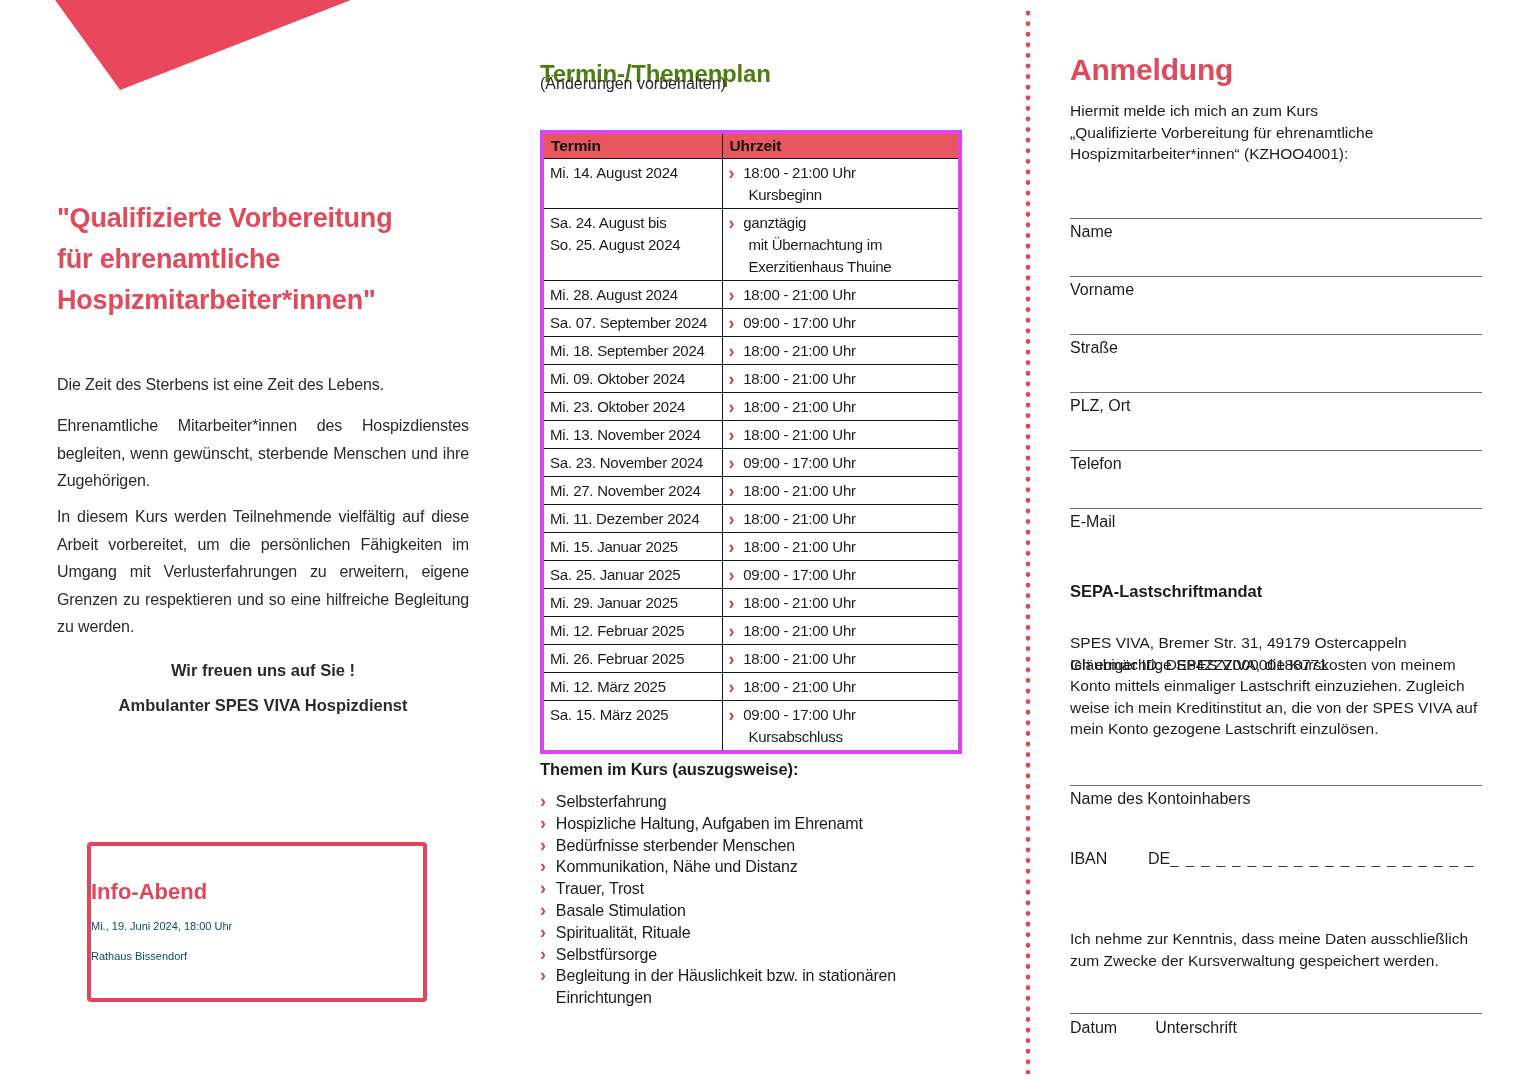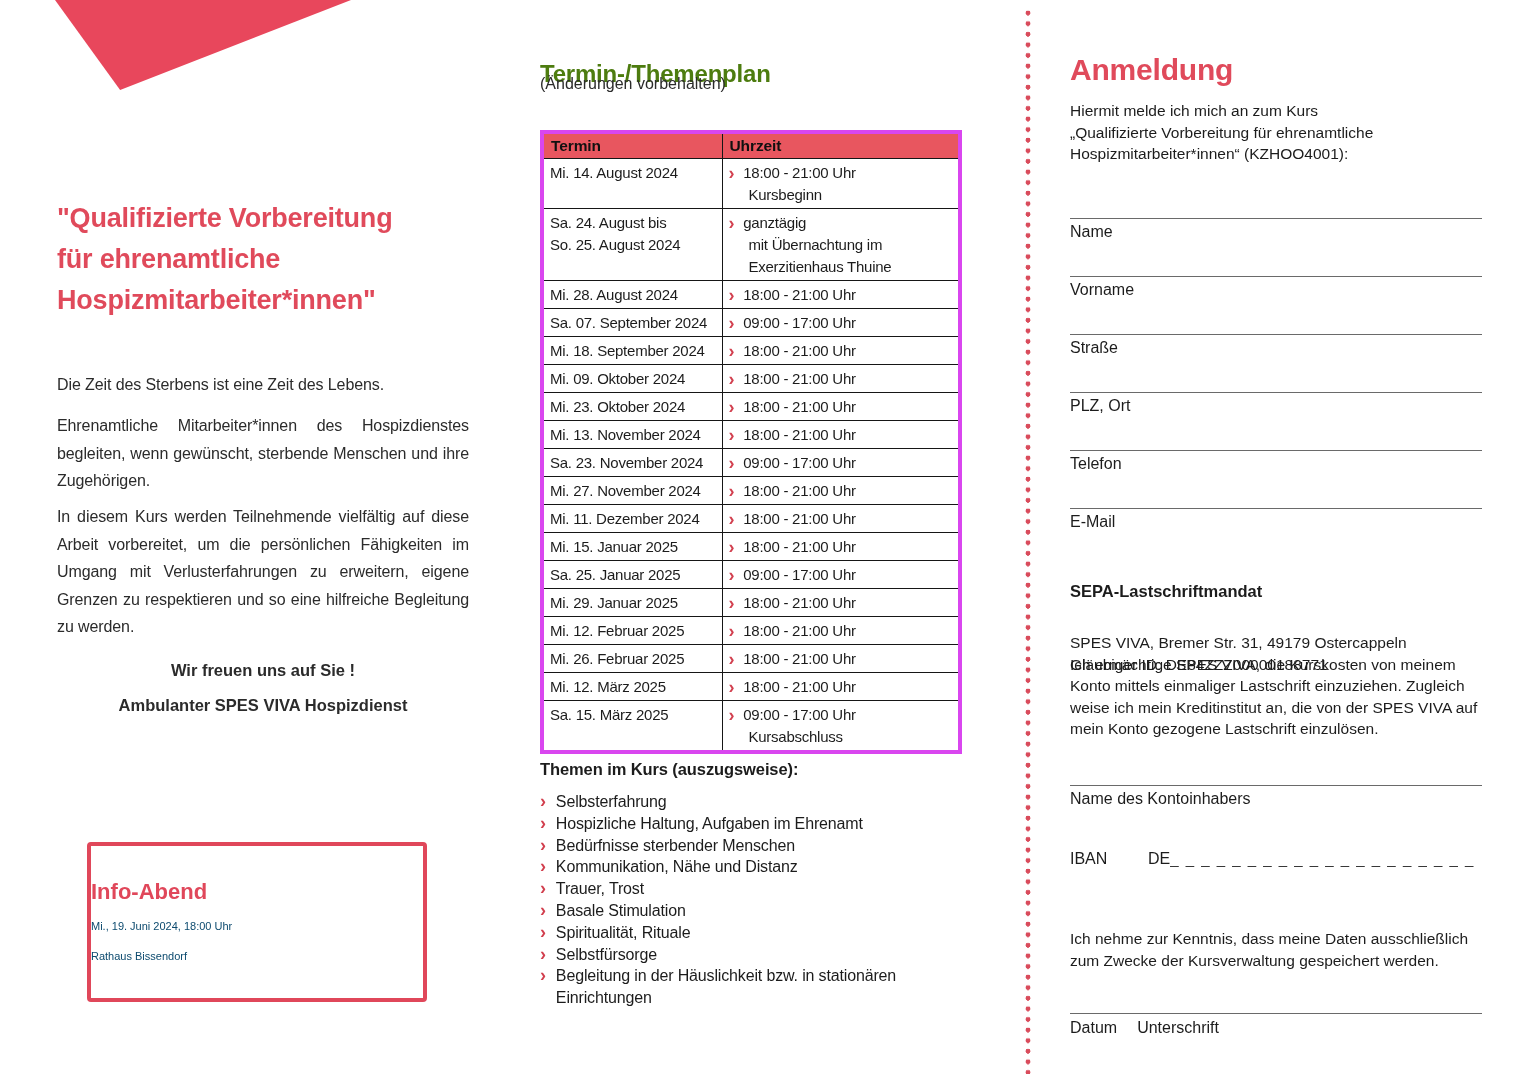--- a/index.html
+++ b/index.html
@@ -85,21 +85,21 @@
   .sepa-heading{position:absolute;top:582px;left:0;font-size:16.5px;font-weight:600;color:#1c1c1c;}
   .sepa-lines{position:absolute;top:608px;left:0;width:412px;font-size:15.5px;line-height:21.5px;color:#1c1c1c;margin-top:24px;}
   .sepa-mandate{position:absolute;top:654px;left:0;width:412px;font-size:15.5px;line-height:21.3px;color:#1c1c1c;}
   .holder{position:absolute;top:785px;left:0;width:412px;}
   .iban-row{position:absolute;top:828px;left:0;width:412px;display:flex;align-items:baseline;font-size:16px;color:#1c1c1c;}
   .iban-label{width:78px;flex:0 0 auto;margin-top:22px;}
   .iban-prefix{flex:0 0 auto;}
   .iban-blanks{font-size:15px;letter-spacing:1.5px;color:#2b2b2b;white-space:nowrap;}
   .privacy{position:absolute;top:928px;left:0;width:412px;font-size:15.5px;line-height:21.5px;color:#1c1c1c;}
   .signature{position:absolute;top:1013px;left:0;width:412px;}
-  .signature .labels{display:flex;gap:20px;padding-top:5px;font-size:16px;color:#1c1c1c;}
+  .signature .labels{display:flex;gap:38px;padding-top:5px;font-size:16px;color:#1c1c1c;}
 </style>
 </head>
 <body>
 
 <div class="page">
 
   <div class="corner"></div>
   <div class="fold-dots"></div>
 
   <section class="col col-left">

